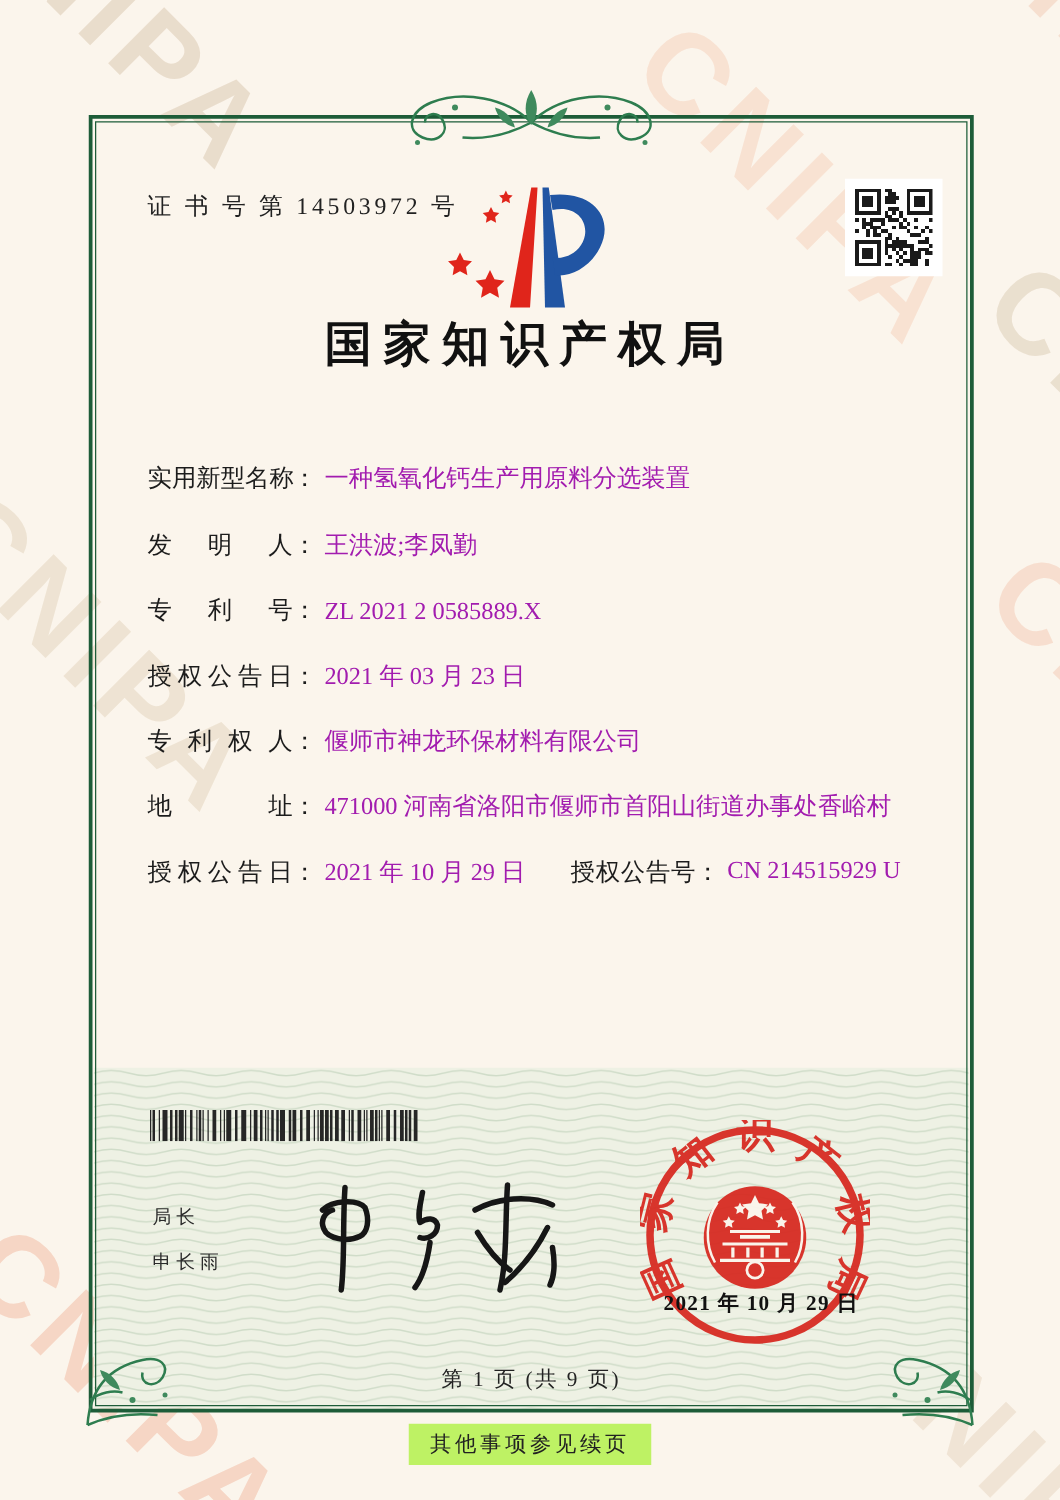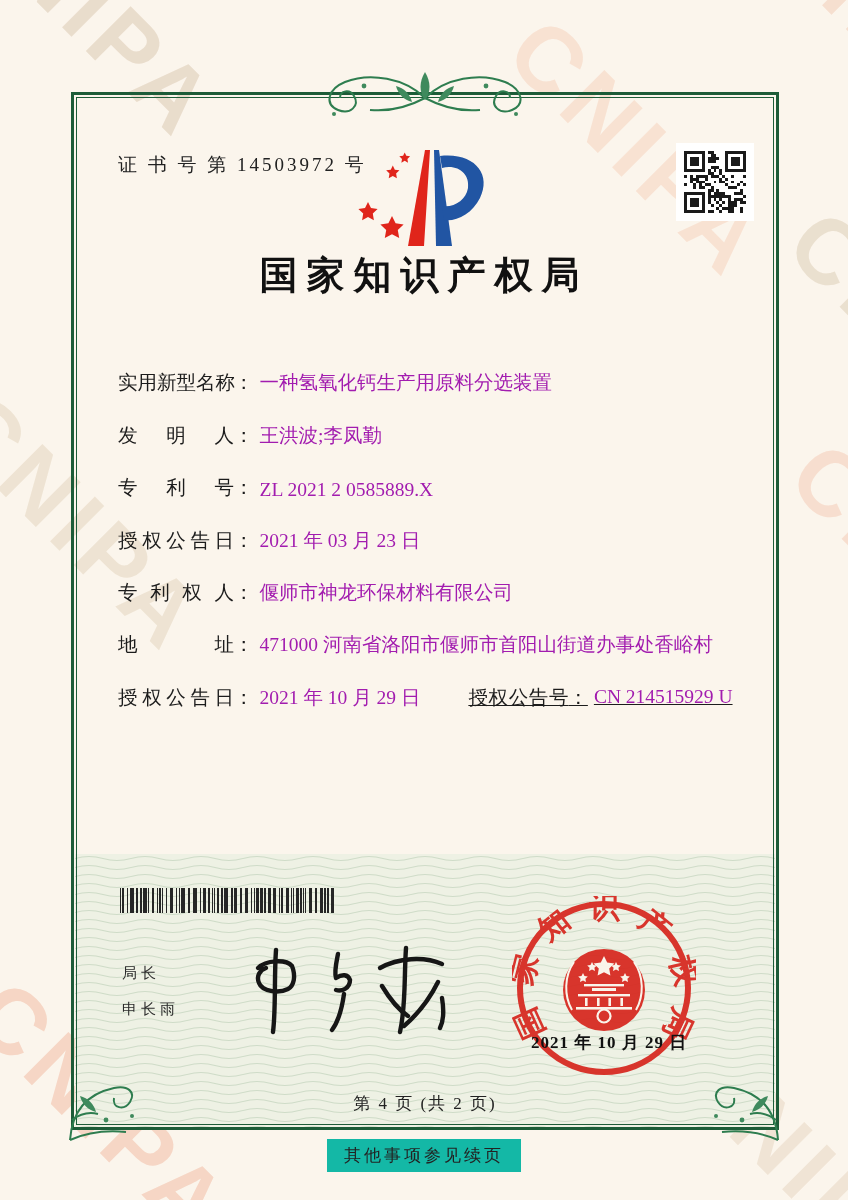--- a/index.html
+++ b/index.html
@@ -44,21 +44,21 @@
     background:#ffffff;display:flex;align-items:center;justify-content:center;
   }
   .fields{position:absolute;left:118px;top:344px;width:648px;}
   .frow{height:52.4px;display:flex;align-items:flex-end;font-size:19.5px;white-space:nowrap;}
   .flabel{
     display:inline-block;width:116px;text-align:justify;text-align-last:justify;
     color:#1c1c1c;
   }
   .fcolon{display:inline-block;margin-right:6px;}
   .fvalue{color:#a21caf;}
-  .fpair2{margin-left:48px;display:flex;align-items:center;text-decoration:underline;}
+  .fpair2{margin-left:36px;display:flex;align-items:center;}
   .paras{
     position:absolute;left:118px;top:699px;width:646px;
     font-size:19.5px;line-height:32.5px;text-align:justify;color:#222;
   }
   .paras p{margin:0;text-indent:2em;}
   .barcode{position:absolute;left:120px;top:888px;}
   .signer{
     position:absolute;left:122px;top:964px;
     font-family:"Liberation Sans","DejaVu Sans",sans-serif;
     font-size:15px;color:#2a2a2a;
@@ -69,21 +69,21 @@
   .seal-date{
     position:absolute;left:523px;top:1031px;width:172px;text-align:center;
     font-size:17px;letter-spacing:1px;color:#111;font-weight:bold;z-index:6;
   }
   .page-ind{
     position:absolute;left:284px;top:1092px;width:282px;text-align:center;
     font-size:17px;letter-spacing:2px;color:#222;
   }
   .note{
     position:absolute;left:424px;top:1139px;transform:translateX(-50%);
-    background:#14b8a6;padding:5px 17px;font-size:17px;letter-spacing:3px;color:#222;
+    background:#bef264;padding:5px 17px;font-size:17px;letter-spacing:3px;color:#222;
     white-space:nowrap;
   }
 </style>
 </head>
 <body>
 
 <div class="page">
 
   <span class="wm" style="left:-72px;top:-44px;color:#e9dccb;opacity:.95">CNIPA</span>
   <span class="wm" style="left:688px;top:-66px;color:#f4d6c4;opacity:.7">CNIPA</span>
@@ -539,16 +539,16 @@
           <circle cx="0" cy="28" r="6.5" fill="none" stroke="#fbf5ec" stroke-width="2.2"></circle>
         </g>
         <g stroke="#fbf5ec" stroke-width="2" fill="none">
           <path d="M-32,22 C-40,8 -40,-12 -30,-26"></path>
           <path d="M32,22 C40,8 40,-12 30,-26"></path>
         </g>
       </g>
     </svg>
     <div class="seal-date">2021 年 10 月 29 日</div>
 
-    <div class="page-ind">第 4 页 (共 2 页)</div>
+    <div class="page-ind">第 1 页 (共 9 页)</div>
     <div class="note">其他事项参见续页</div>
   </div>
 </div>
 
 </body></html>

